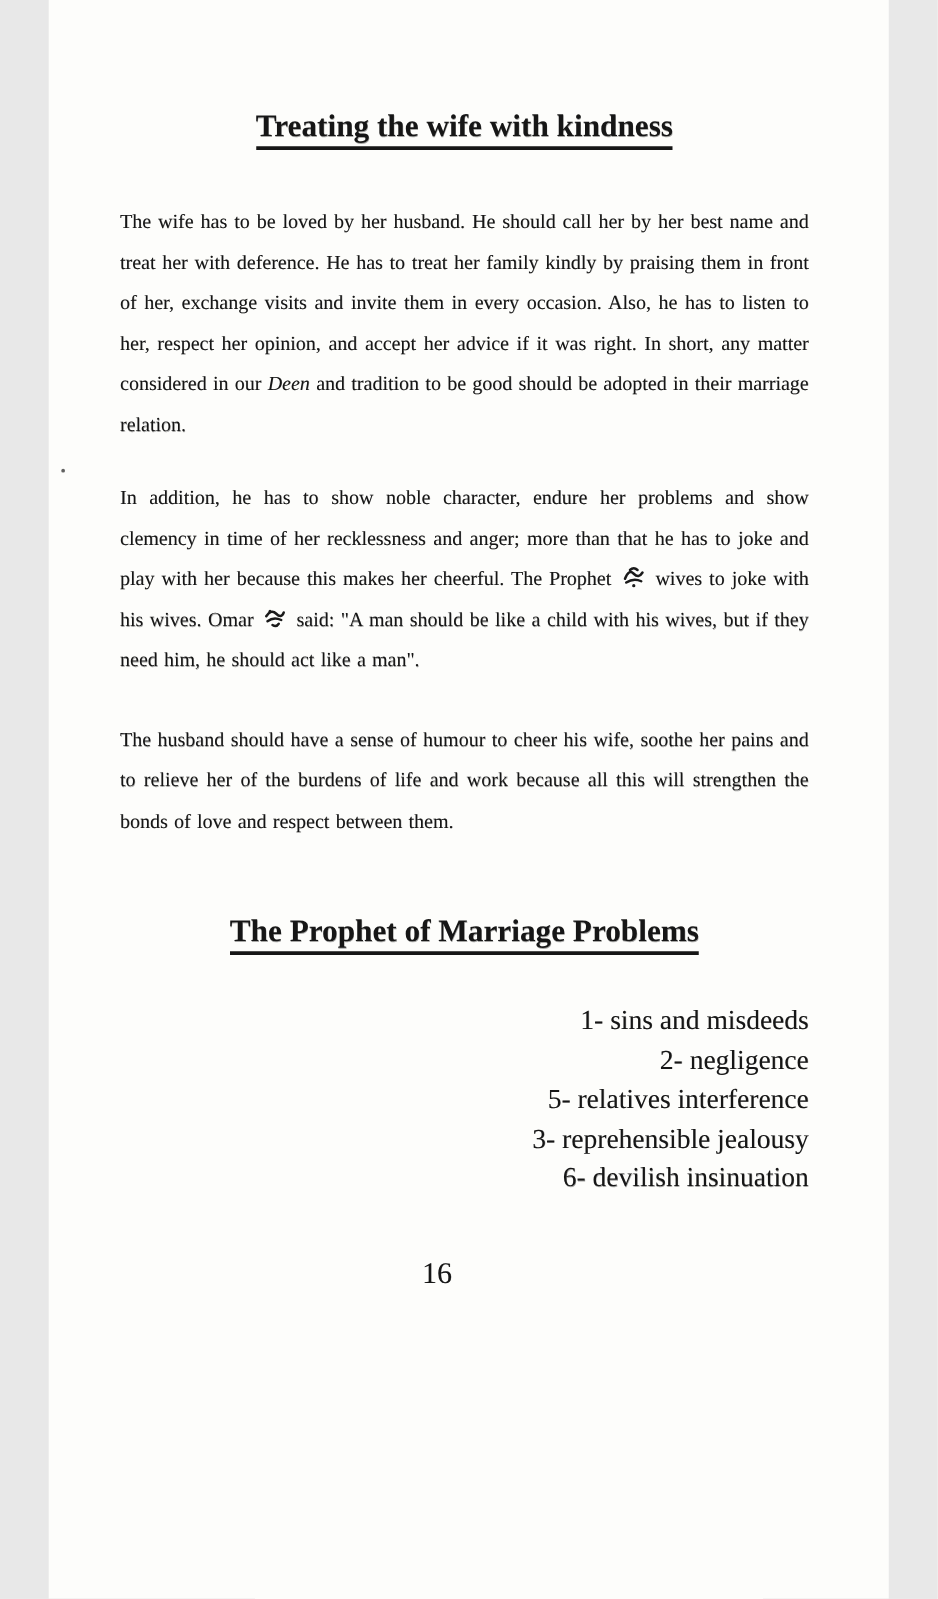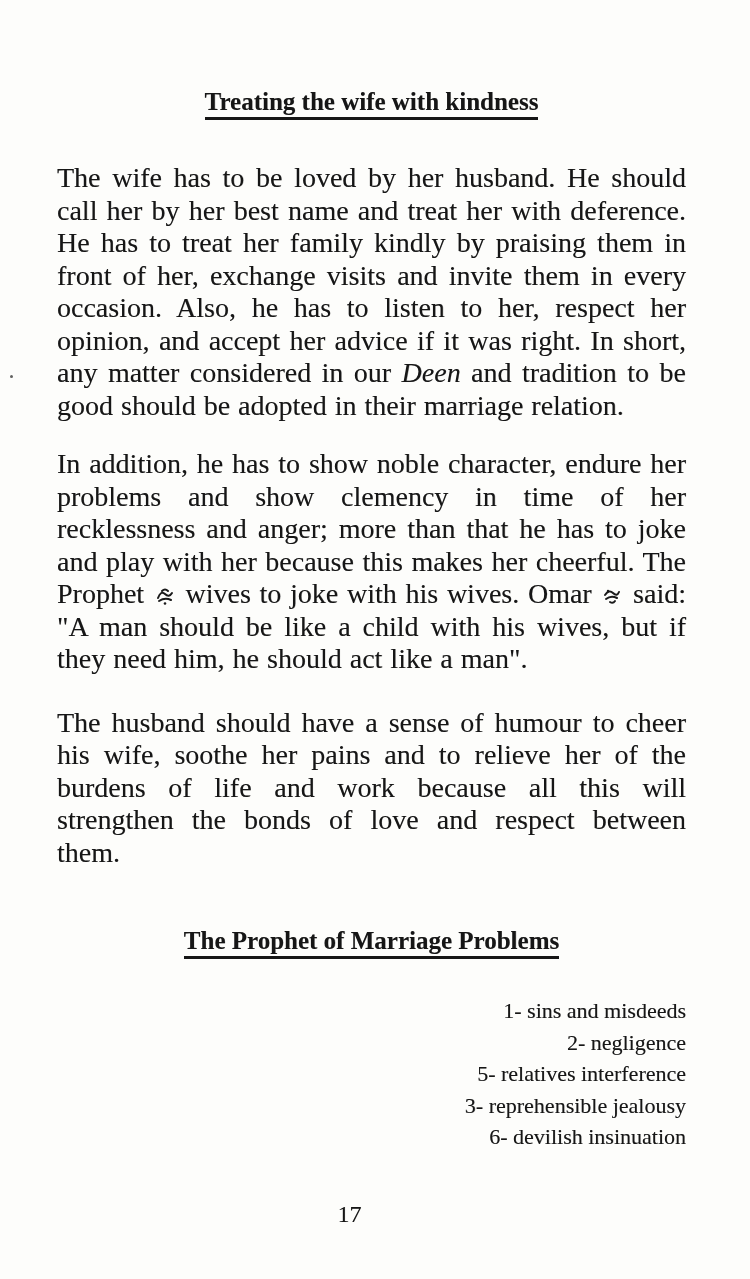--- a/index.html
+++ b/index.html
@@ -2,21 +2,21 @@
 <html><head>
 <meta charset="utf-8">
 <style>
   html, body {
     margin: 0;
     padding: 0;
     background: #e8e8e8;
   }
   .page {
     position: relative;
-    width: 750px;
+    width: 672px;
     height: 1279px;
     margin: 0 auto;
     background: #fdfdfb;
     color: #161616;
     font-family: "Liberation Serif", "DejaVu Serif", serif;
     overflow: hidden;
     box-sizing: border-box;
     padding: 86px 64px 0 57px;
     text-shadow: 0.3px 0.3px 0.5px rgba(10,10,10,0.35);
   }
@@ -28,21 +28,21 @@
     line-height: 32px;
   }
   .doc-heading .underlined {
     border-bottom: 3px solid #161616;
     padding-bottom: 2px;
   }
   .heading-1 { margin-bottom: 44px; }
   .heading-2 { margin-top: 56px; }
   .para {
     margin: 0;
-    font-size: 28px;
+    font-size: 16px;
     line-height: 32.5px;
     text-align: justify;
     text-justify: inter-word;
     word-spacing: 1px;
   }
   .para-1 { margin-top: 0; }
   .para-2 { margin-top: 26px; }
   .para-3 { margin-top: 31px; }
   .italic-term { font-style: italic; }
   .honorific {
@@ -112,17 +112,17 @@
   </h1>
 
   <div class="causes-list">
     <div class="cause-item">1- sins and misdeeds</div>
     <div class="cause-item">2- negligence</div>
     <div class="cause-item">5- relatives interference</div>
     <div class="cause-item">3- reprehensible jealousy</div>
     <div class="cause-item">6- devilish insinuation</div>
   </div>
 
-  <div class="page-number">17</div>
+  <div class="page-number">16</div>
 
   <div class="scan-artifact"></div>
 
 </div>
 
 </body></html>

